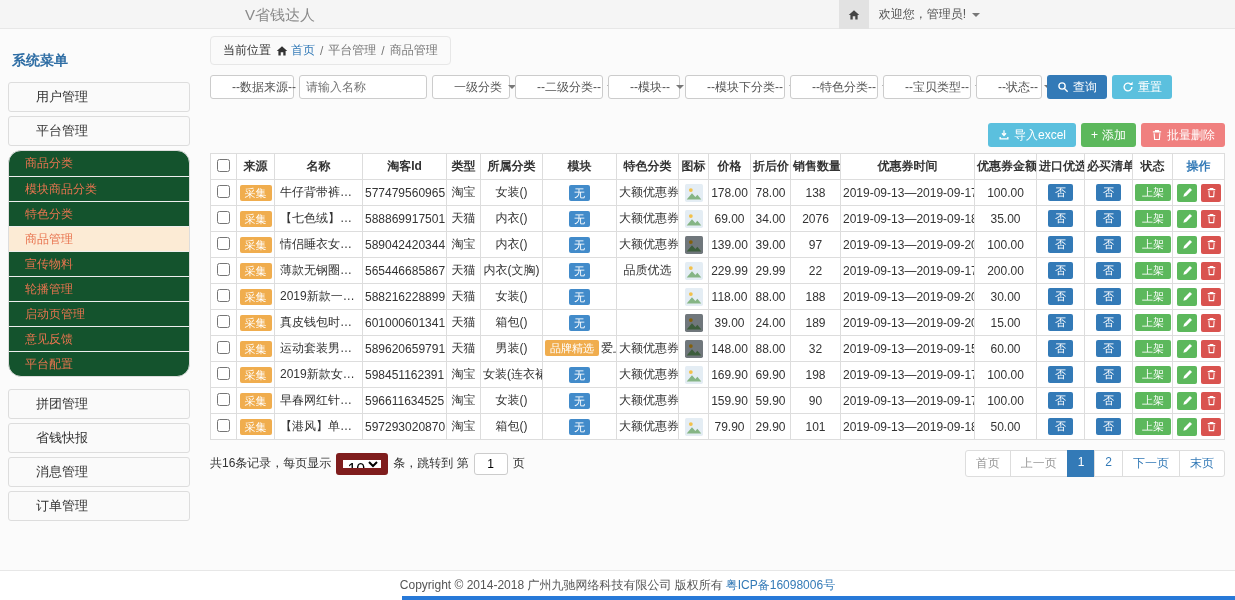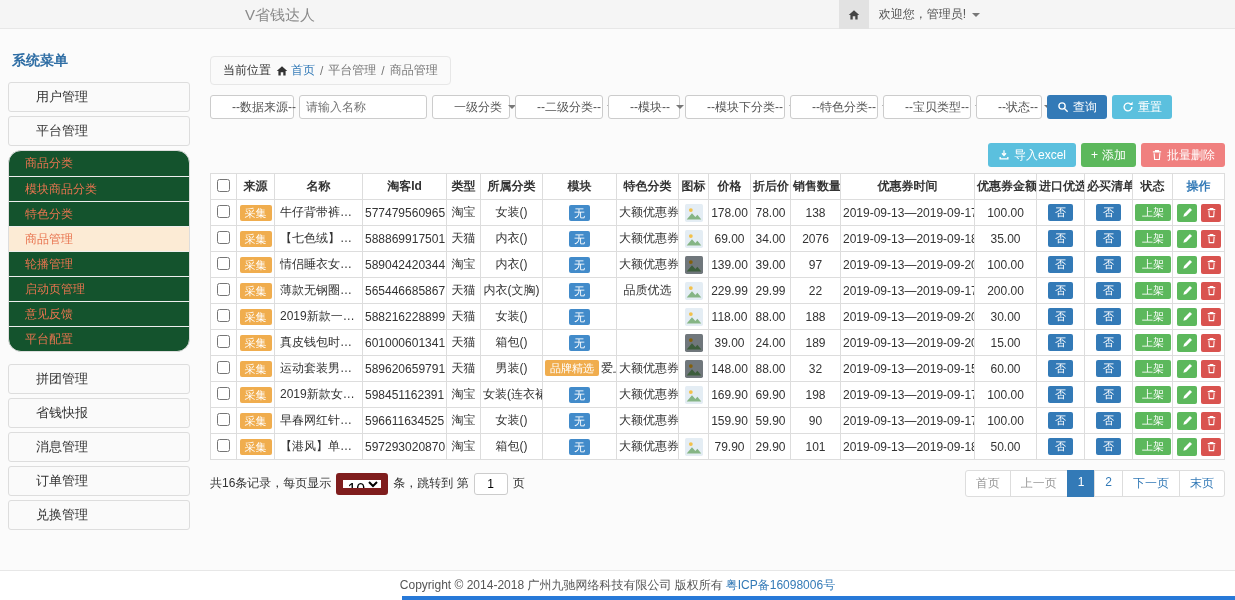--- a/index.html
+++ b/index.html
@@ -19,21 +19,21 @@
   .sidebar{position:absolute;left:8px;top:44px;width:182px;height:528px;overflow:hidden;}
   .sidebar-title{color:#2e6da4;font-weight:bold;font-size:14px;padding:8px 4px 12px;}
   .menu-item{background:#fafafa;border:1px solid #ddd;border-radius:3px;height:30px;line-height:28px;
              padding:0 27px;margin-bottom:4px;font-size:13px;color:#333;cursor:pointer;}
   .submenu{background:#14532d;border:1px solid #ddd;border-radius:13px;margin-bottom:12px;overflow:hidden;}
   .sub-item{height:25px;line-height:24px;padding:0 16px;color:#e8744f;border-top:1px solid #eee;font-size:12px;cursor:pointer;}
   .sub-item:first-child{border-top:none;}
   .sub-item.active{background:#fcebd5;}
 
   
-  .main{position:absolute;left:210px;top:56px;right:10px;}
+  .main{position:absolute;left:210px;top:36px;right:10px;}
   .breadcrumb{display:inline-flex;align-items:center;gap:5px;background:#fafafa;border:1px solid #e7e7e7;
               border-radius:4px;padding:5px 12px;margin-bottom:10px;color:#777;}
   .breadcrumb .loc{color:#333;}
   .breadcrumb a{color:#337ab7;text-decoration:none;display:inline-flex;align-items:center;gap:3px;cursor:pointer;}
   .breadcrumb .home-ic{color:#333;}
 
   .filterbar{display:flex;align-items:center;gap:5px;margin-bottom:24px;flex-wrap:nowrap;}
   .sel{display:inline-flex;align-items:center;justify-content:space-between;border:1px solid #ccc;border-radius:3px;
        background:#fff;height:24px;padding:0 21px;color:#555;cursor:pointer;white-space:nowrap;}
   .txt-input{height:24px;border:1px solid #ccc;border-radius:3px;padding:0 6px;width:128px;font-size:12px;color:#333;}
@@ -132,30 +132,30 @@
 
 <div class="sidebar">
   <div class="sidebar-title">系统菜单</div>
   <div class="menu-item">用户管理</div>
   <div class="menu-item">平台管理</div>
   <div class="submenu">
     <div class="sub-item">商品分类</div>
     <div class="sub-item">模块商品分类</div>
     <div class="sub-item">特色分类</div>
     <div class="sub-item active">商品管理</div>
+    <div class="sub-item">宣传物料</div>
     <div class="sub-item">轮播管理</div>
     <div class="sub-item">启动页管理</div>
     <div class="sub-item">意见反馈</div>
     <div class="sub-item">平台配置</div>
   </div>
   <div class="menu-item">拼团管理</div>
   <div class="menu-item">省钱快报</div>
   <div class="menu-item">消息管理</div>
   <div class="menu-item">订单管理</div>
-  <div class="menu-item">兑换管理</div>
 
 </div>
 
 <div class="main">
 
   <div class="breadcrumb">
     <span class="loc">当前位置</span>
     <a>
         <svg class="ic home-ic">
           <use href="#i-home"></use>

